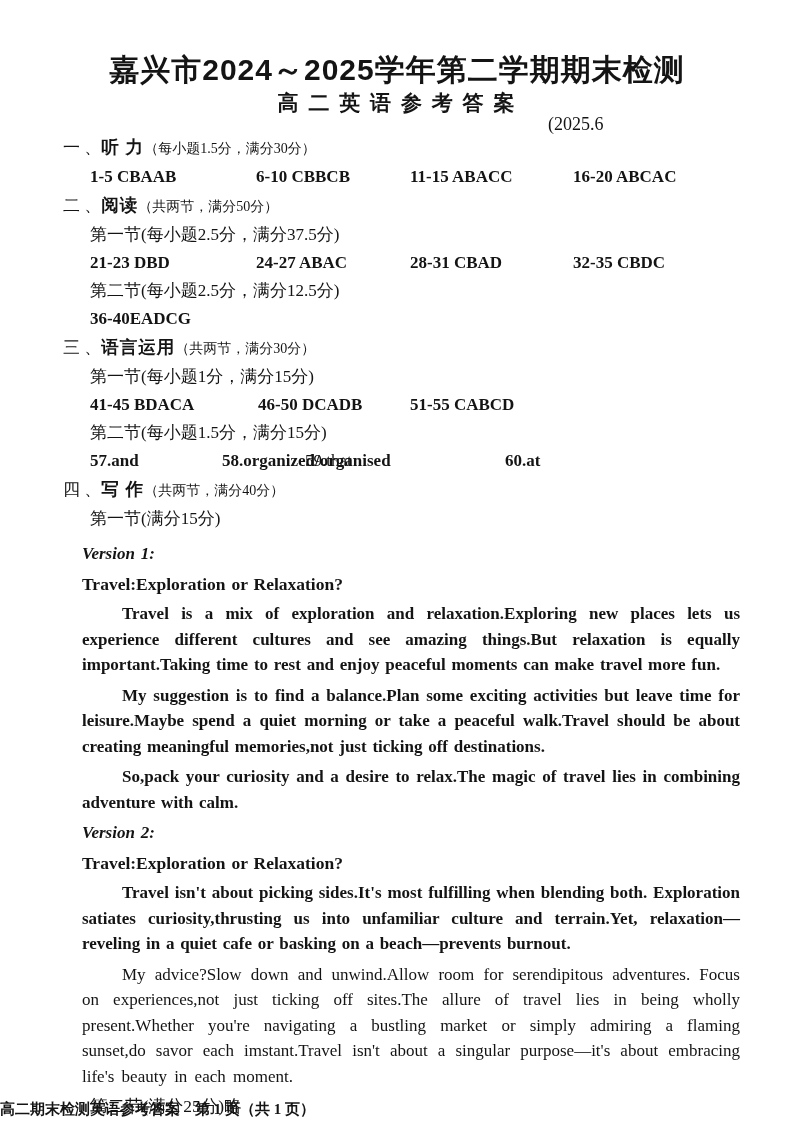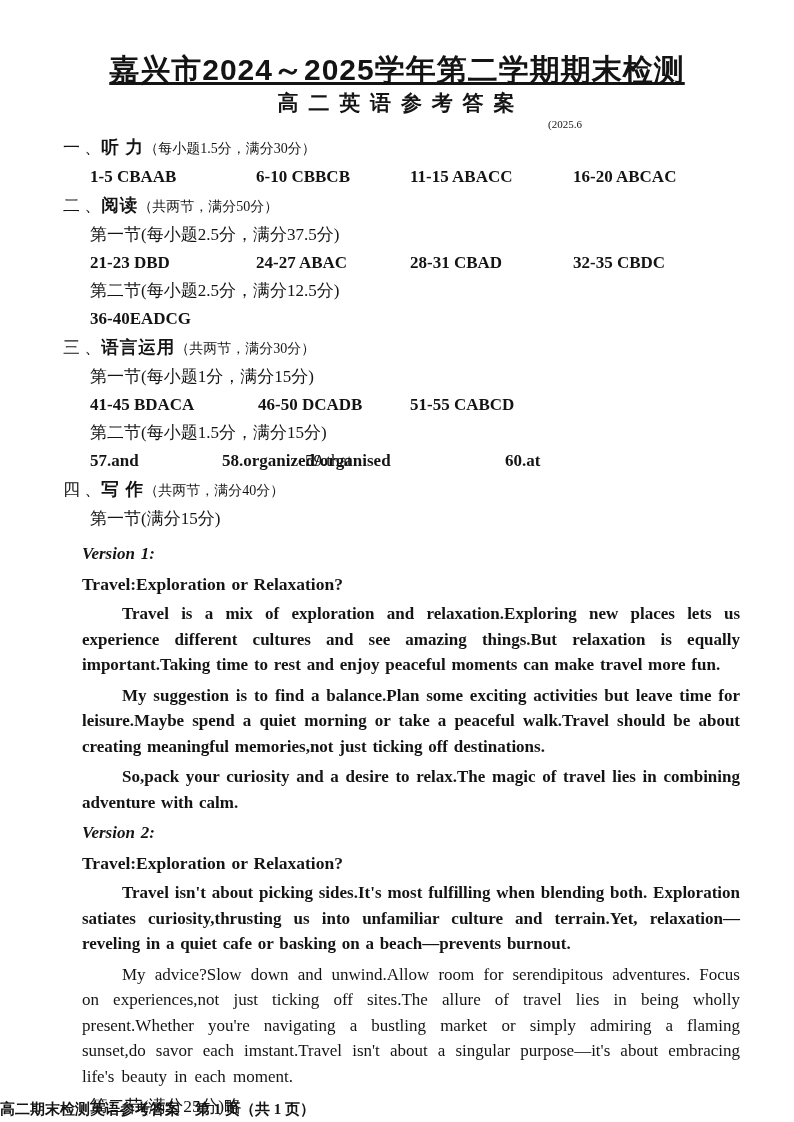--- a/index.html
+++ b/index.html
@@ -7,28 +7,28 @@
     width:794px; height:1122px;
     color:#141414;
     font-family:"Liberation Serif", serif;
     -webkit-font-smoothing:antialiased;
   }
   .page { position:relative; width:794px; height:1122px; overflow:hidden; background:#fff; }
 
   .title {
     margin:52px 0 0; text-align:center;
     font-family:"Liberation Sans", sans-serif;
-    font-size:30px; font-weight:bold; letter-spacing:1px; line-height:36px;text-decoration:underline;
+    font-size:30px; font-weight:bold; letter-spacing:1px; line-height:36px;
   }
   .subtitle {
     margin:2px 0 0; text-align:center;
     font-family:"Liberation Sans", sans-serif;
     font-size:21px; font-weight:bold; letter-spacing:2px; line-height:25px;
   }
-  .date-note { margin:0 0 0 548px; font-size:11px; line-height:18px; }
+  .date-note { margin:0 0 0 548px; font-size:18px; line-height:18px; }
 
   .key { font-size:17px; }
   .line { line-height:28px; white-space:nowrap; }
   .sec-h { margin-left:63px; }
   .sec-no { font-size:17px; }
   .sec-name {
     font-family:"Liberation Sans", sans-serif;
     font-weight:bold; font-size:17.5px; letter-spacing:1px;
   }
   .sec-note { font-size:14px; }

